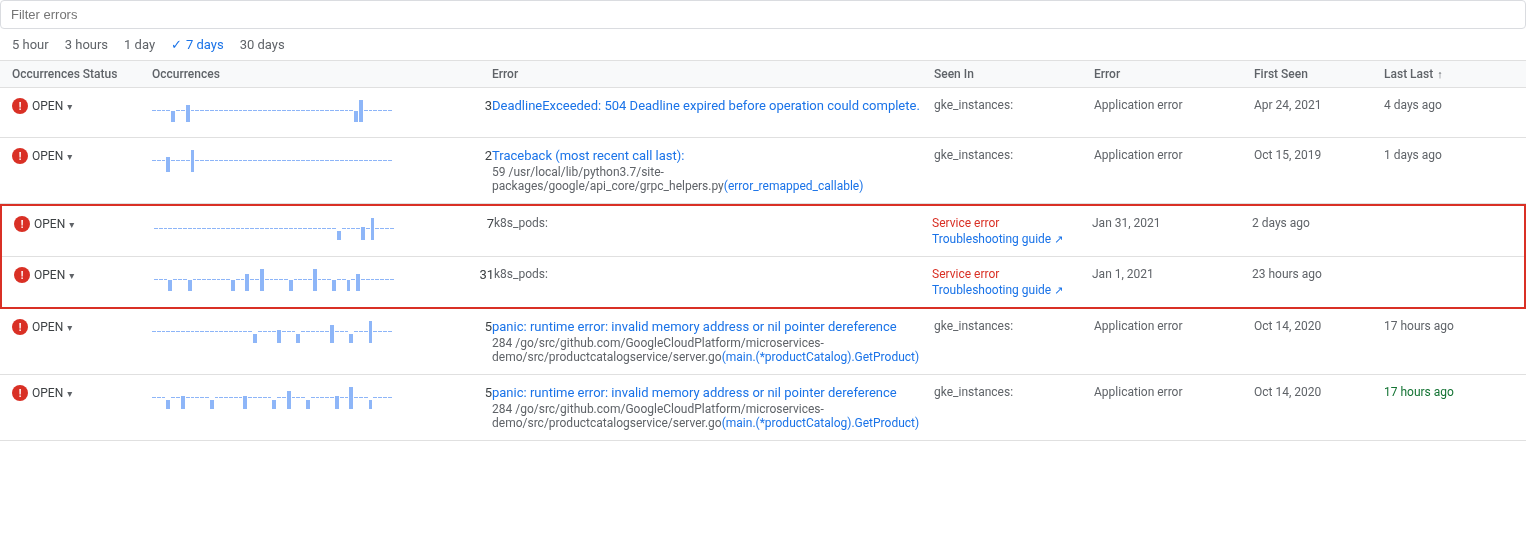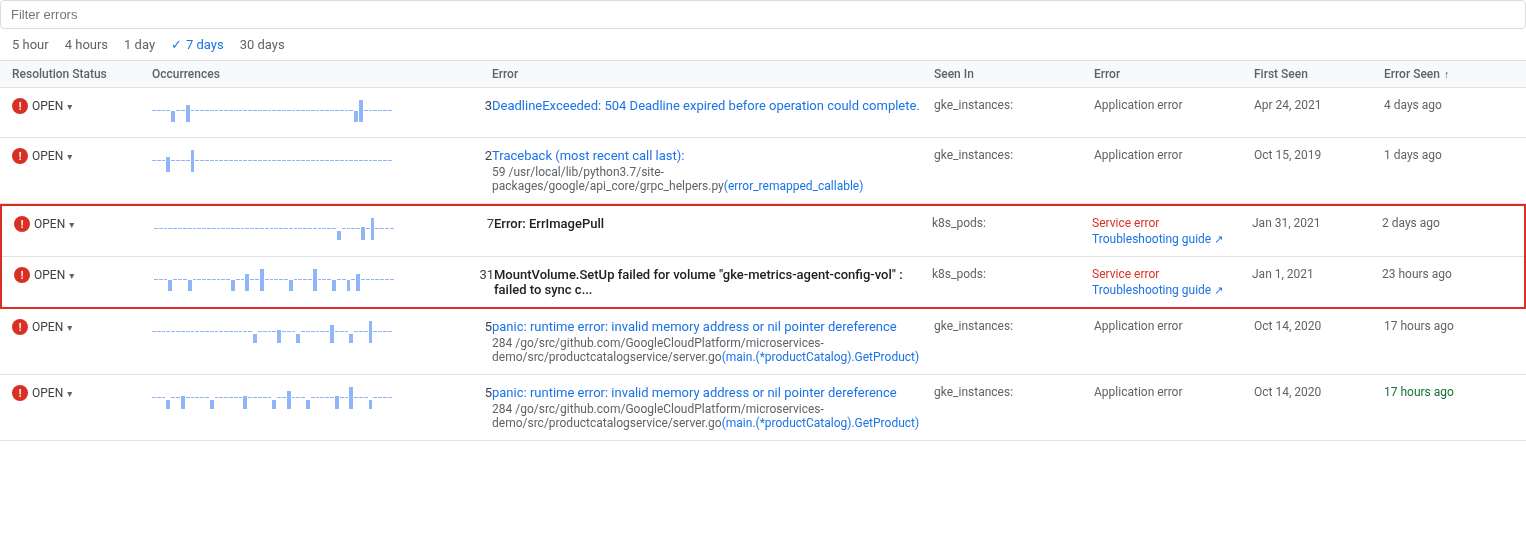--- a/index.html
+++ b/index.html
@@ -153,38 +153,38 @@
   </style>
 </head>
 <body>
 
 <div>
   <input type="text" class="filter-input" placeholder="Filter errors" style="">
 </div>
 
 <div class="time-bar">
   <span class="time-option">5 hour</span>
-  <span class="time-option">4 hours</span>
+  <span class="time-option">3 hours</span>
   <span class="time-option">1 day</span>
   <span class="time-option active">
     <span>✓</span> 7 days
   </span>
   <span class="time-option">30 days</span>
 </div>
 
 <div class="table-header">
-  <div>Resolution Status</div>
+  <div>Occurrences Status</div>
   <div>Occurrences</div>
   <div></div>
   <div>Error</div>
   <div>Seen In</div>
   <div>Error</div>
   <div>First Seen</div>
   <div class="col-last-seen">
-    <span>Error Seen</span>
+    <span>Last Last</span>
     <span class="sort-arrow">↑</span>
   </div>
 </div>
 
 <div class="table-body">
 
   <div class="error-row">
     <div class="resolution-status">
       <div class="error-icon">!</div>
       <span>OPEN</span>
@@ -383,23 +383,20 @@
             <div class="spark-bar" style="height: 13px;"></div>
             <div class="spark-bar empty" style="height: 1px;"></div>
             <div class="spark-bar" style="height: 22px;"></div>
             <div class="spark-bar empty" style="height: 1px;"></div>
             <div class="spark-bar empty" style="height: 1px;"></div>
             <div class="spark-bar empty" style="height: 1px;"></div>
             <div class="spark-bar empty" style="height: 1px;"></div>
           </div>
       </div>
       <div class="occurrences-count">7</div>
-      <div>
-        <div class="error-title bold">Error: ErrImagePull</div>
-      </div>
       <div class="seen-in">k8s_pods:</div>
       <div class="type-cell">
         <div class="service-error">Service error</div>
         <div class="troubleshooting-link">
           <span>Troubleshooting guide</span>
           <span class="ext-icon">↗</span>
         </div>
       </div>
       <div class="first-seen">Jan 31, 2021</div>
       <div class="last-seen">2 days ago</div>
@@ -459,23 +456,20 @@
             <div class="spark-bar empty" style="height: 1px;"></div>
             <div class="spark-bar empty" style="height: 1px;"></div>
             <div class="spark-bar empty" style="height: 1px;"></div>
             <div class="spark-bar empty" style="height: 1px;"></div>
             <div class="spark-bar empty" style="height: 1px;"></div>
             <div class="spark-bar empty" style="height: 1px;"></div>
             <div class="spark-bar empty" style="height: 1px;"></div>
           </div>
       </div>
       <div class="occurrences-count">31</div>
-      <div>
-        <div class="error-title bold">MountVolume.SetUp failed for volume "gke-metrics-agent-config-vol" : failed to sync c...</div>
-      </div>
       <div class="seen-in">k8s_pods:</div>
       <div class="type-cell">
         <div class="service-error">Service error</div>
         <div class="troubleshooting-link">
           <span>Troubleshooting guide</span>
           <span class="ext-icon">↗</span>
         </div>
       </div>
       <div class="first-seen">Jan 1, 2021</div>
       <div class="last-seen">23 hours ago</div>

